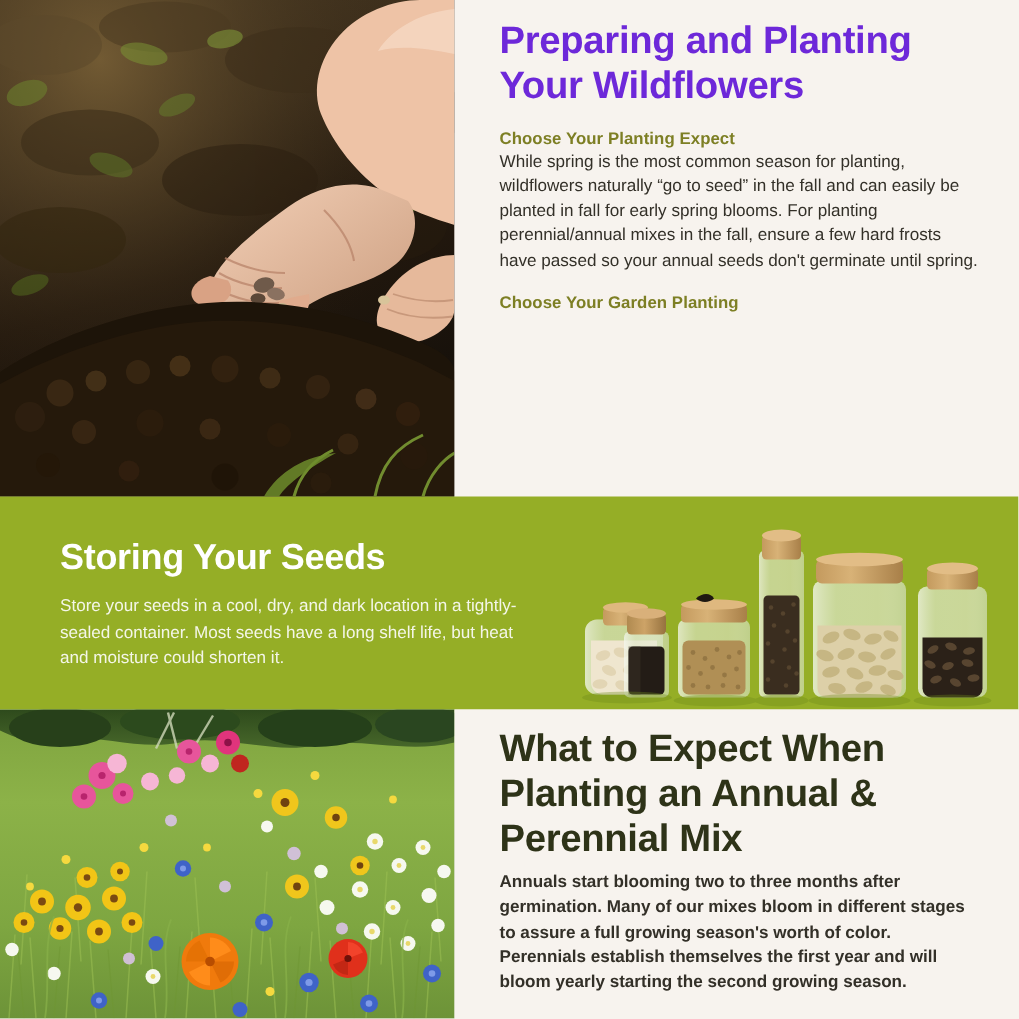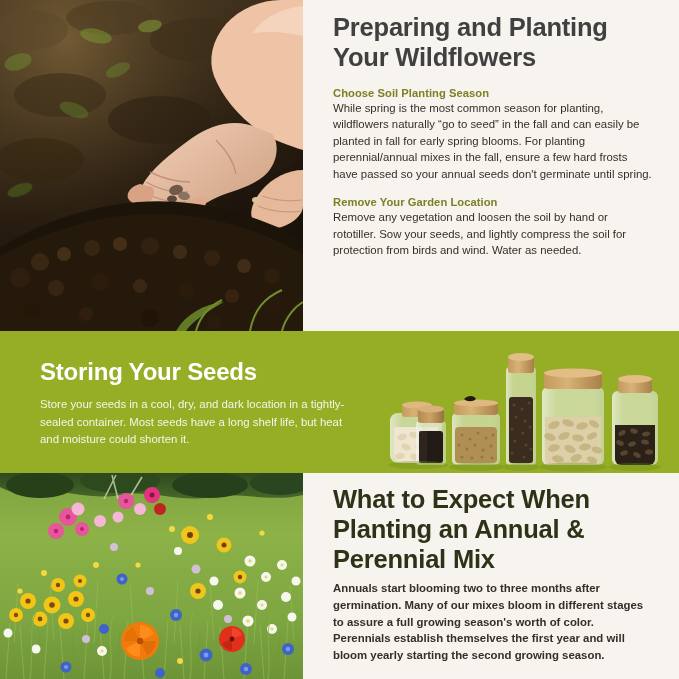--- a/index.html
+++ b/index.html
@@ -17,21 +17,21 @@
     position:absolute; left:0; top:0; width:303px; height:331px;
     overflow:hidden; background:#2a1d12;
   }
   .sec1-text {
     position:absolute; left:303px; top:0; width:376px; height:331px;
     background:#f7f3ee; padding:13px 27px 0 30px;
   }
 
   .h1 {
     font-size:25.5px; font-weight:700; line-height:1.17;
-    color:#404040; letter-spacing:-0.2px;
+    color:#6d28d9; letter-spacing:-0.2px;
   }
   .sub {
     font-size:11.2px; font-weight:700; color:#7d7f24;
     margin-top:14px; margin-bottom:1px; letter-spacing:0.05px;
   }
   .body {
     font-size:11.4px; line-height:1.45; color:#333028;
   }
   .sub + .body { margin-top:0; }
 
@@ -195,26 +195,25 @@
           <path d="M196 331 C 200 316 210 306 222 300"></path>
           <path d="M282 331 C 286 316 296 306 303 302"></path>
         </g>
         <path d="M176 331 C 186 314 204 304 224 302 C 206 312 192 322 186 331 Z" fill="#6d8c2c" opacity="0.85"></path>
       </svg>
     </div>
 
     <div class="sec1-text">
       <div class="h1">Preparing and Planting Your Wildflowers</div>
 
-      <div class="sub">Choose Soil Planting Season</div>
+      <div class="sub">Choose Your Planting Expect</div>
       <div class="body">While spring is the most common season for planting, wildflowers naturally “go to seed” in the fall and can easily be planted in fall for early spring blooms. For planting perennial/annual mixes in the fall, ensure a few hard frosts have passed so your annual seeds don't germinate until spring.</div>
 
-      <div class="sub">Remove Your Garden Location</div>
-
-      <div class="body">Remove any vegetation and loosen the soil by hand or rototiller. Sow your seeds, and lightly compress the soil for protection from birds and wind. Water as needed.</div>
+      <div class="sub">Choose Your Garden Planting</div>
+
     </div>
   </div>
 
   <div class="sec2">
     <div class="sec2-text">
       <div class="h2">Storing Your Seeds</div>
       <div class="body-light">Store your seeds in a cool, dry, and dark location in a tightly-sealed container. Most seeds have a long shelf life, but heat and moisture could shorten it.</div>
     </div>
 
     <div class="sec2-jars">

